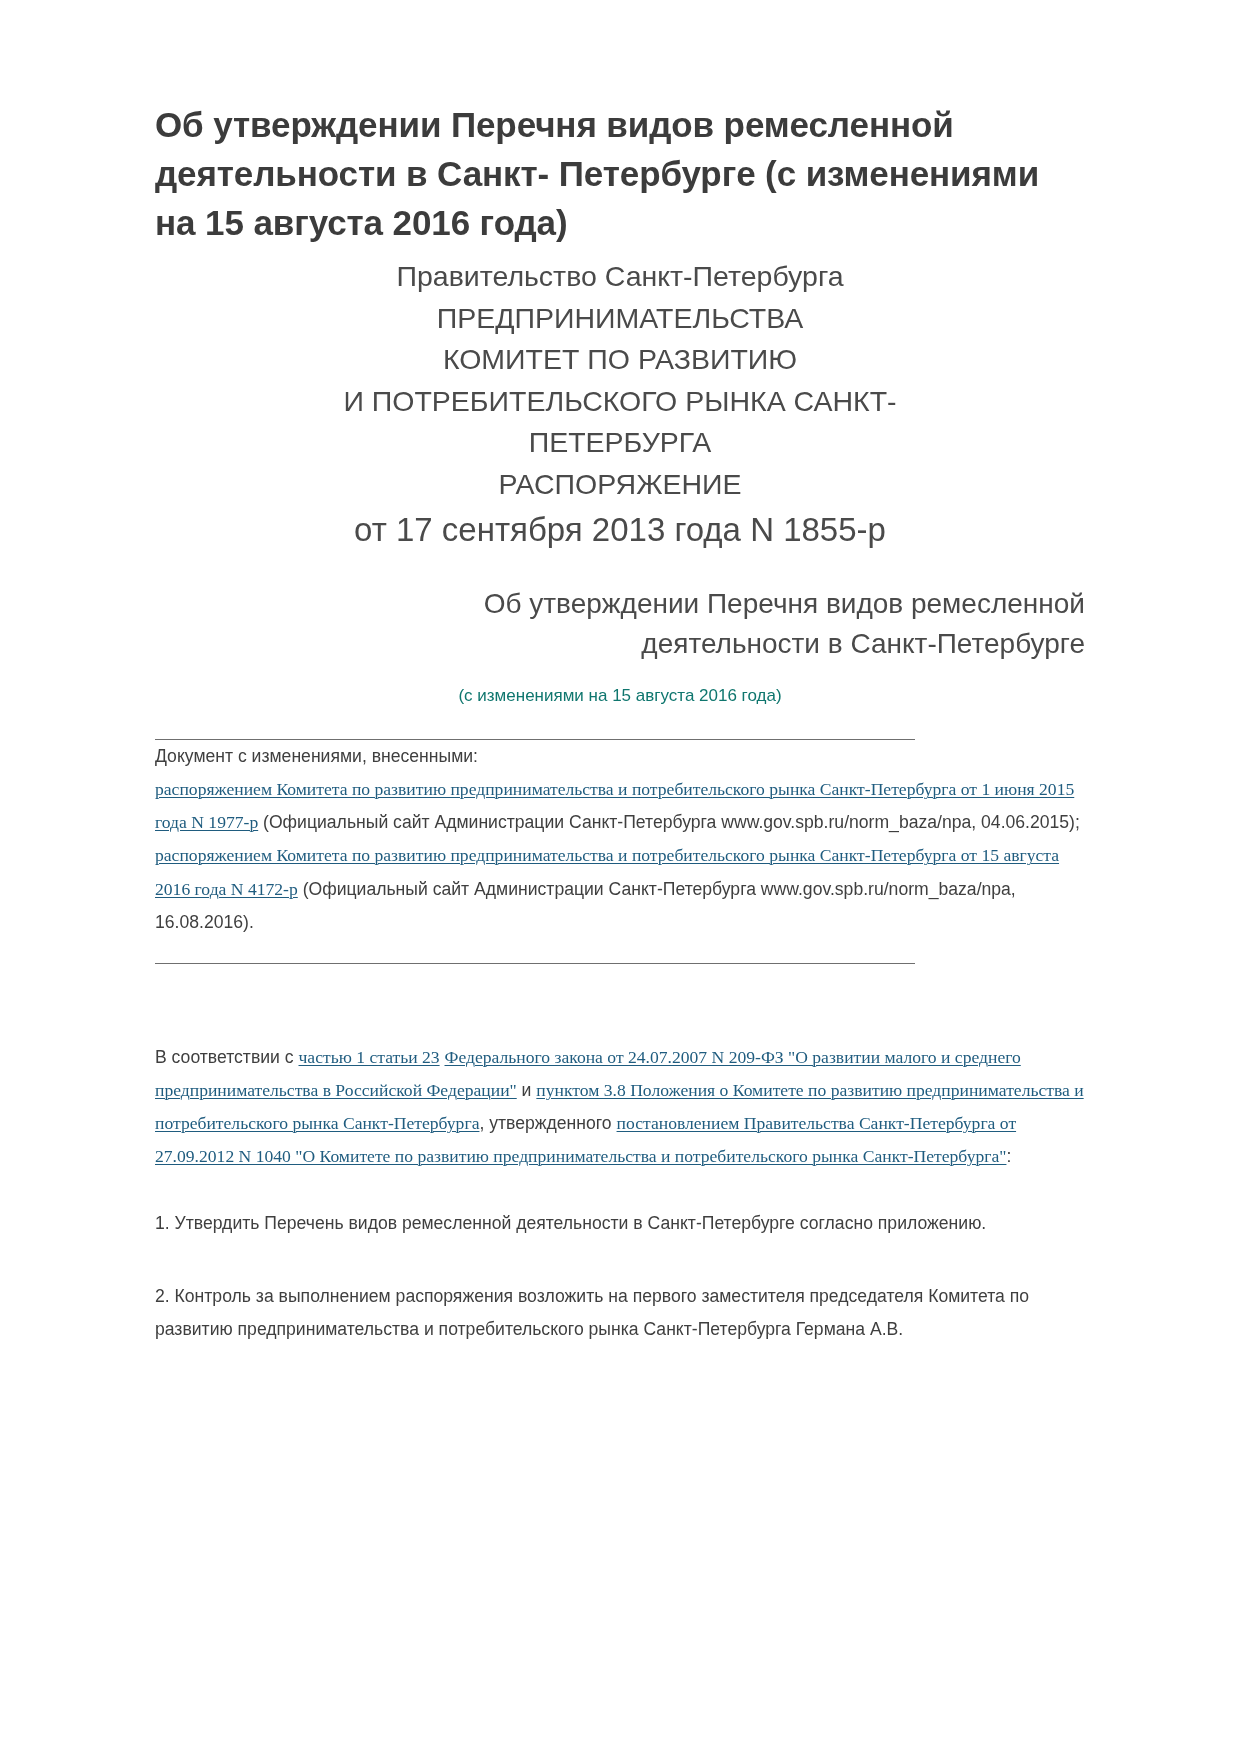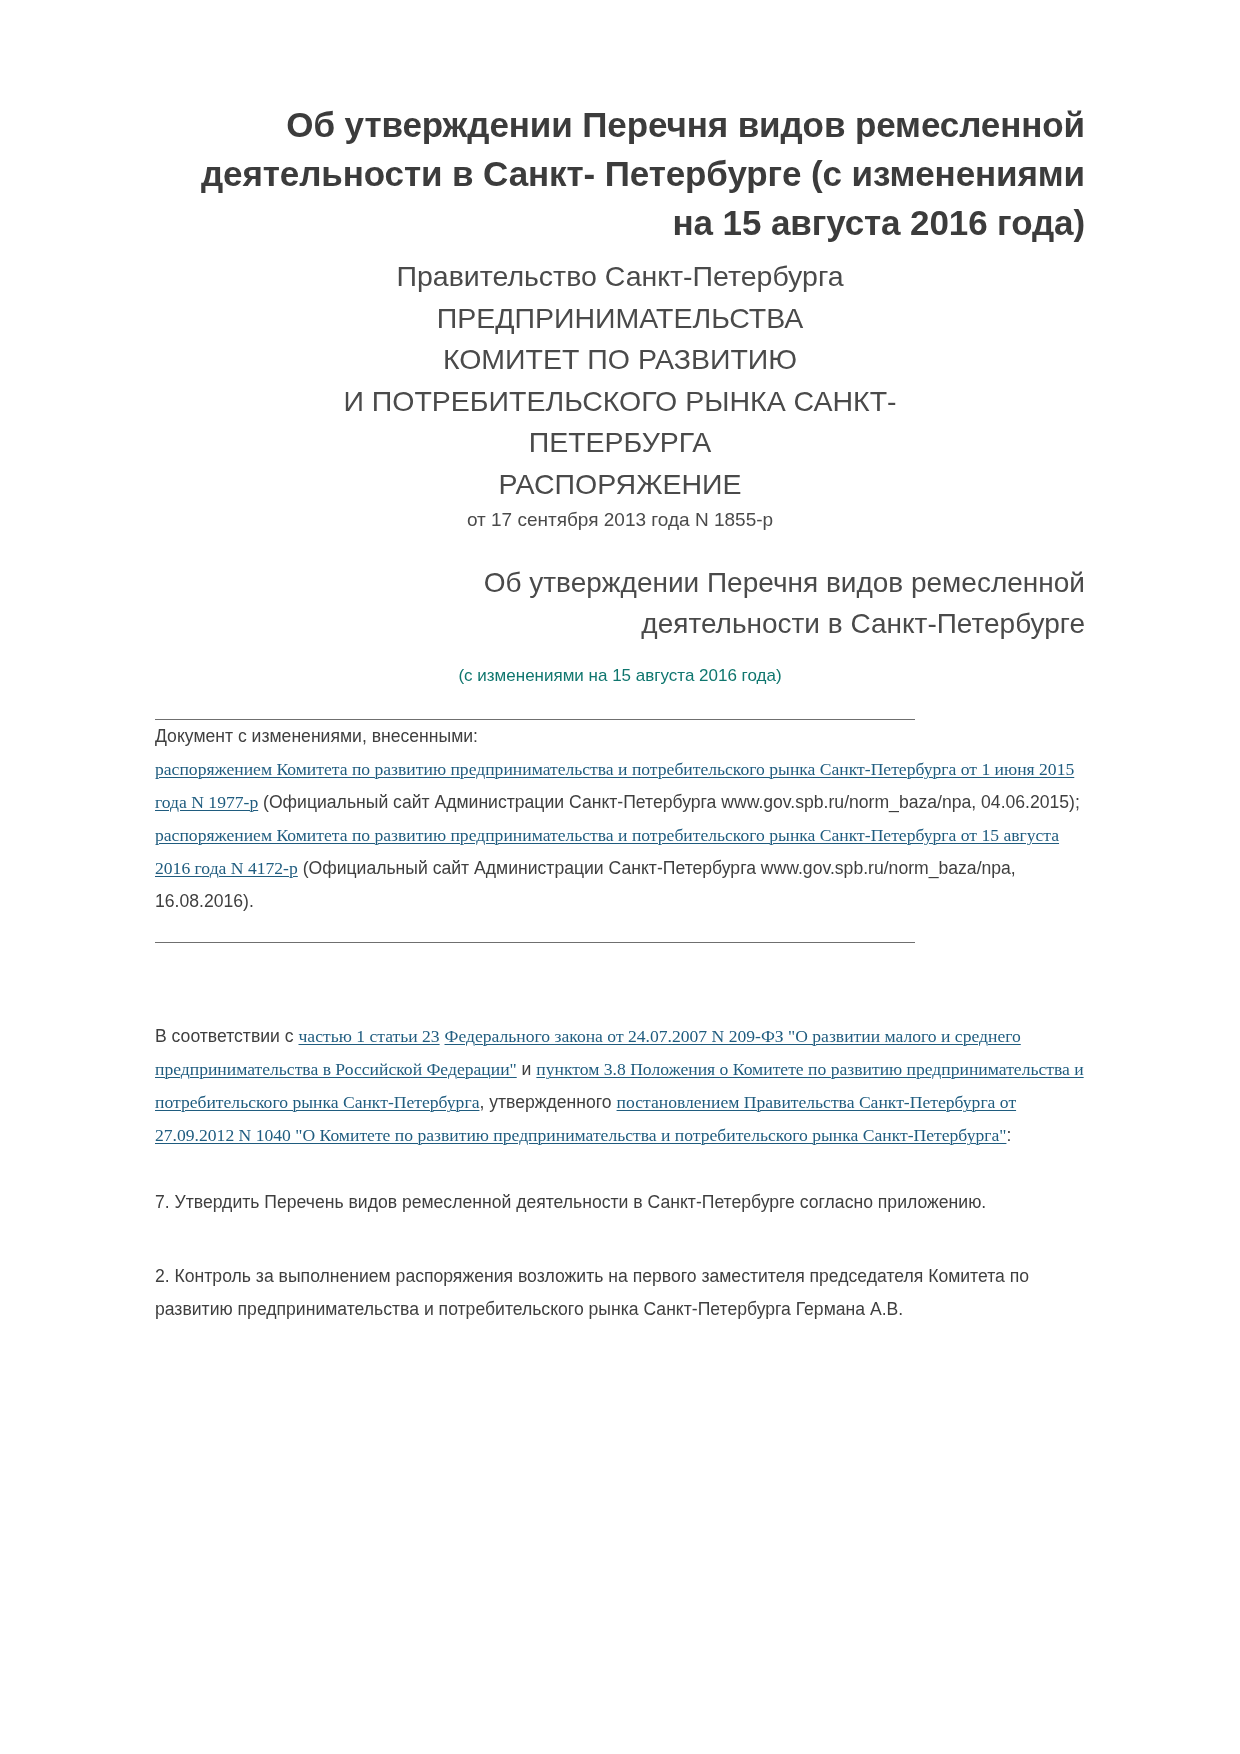--- a/index.html
+++ b/index.html
@@ -29,38 +29,38 @@
     width: 930px;
   }
 
   
   .doc-title {
     margin: 0;
     padding-top: 100px;
     font-size: 35px;
     font-weight: bold;
     line-height: 1.40;
-    text-align: right;
+    text-align: left;
     color: #3c3c3c;
     letter-spacing: -0.1px;
   }
 
   .org-block {
     margin-top: 9px;
     text-align: center;
     font-size: 28.5px;
     line-height: 1.46;
     color: #4a4a4a;
     font-weight: normal;
   }
   .org-block .ln { display: block; }
 
   .decree-date {
     text-align: center;
-    font-size: 19px;
+    font-size: 33px;
     line-height: 1.46;
     color: #4a4a4a;
   }
 
   .sub-title {
     margin-top: 30px;
     text-align: right;
     font-size: 28px;
     line-height: 1.44;
     color: #4a4a4a;
@@ -163,17 +163,17 @@
     <div class="body-block">
       <p>Документ с изменениями, внесенными:</p>
       <p class="para"><span class="lnk">распоряжением Комитета по развитию предпринимательства и потребительского рынка Санкт-Петербурга от 1 июня 2015 года N 1977-р</span><span class="plain"> (Официальный сайт Администрации Санкт-Петербурга www.gov.spb.ru/norm_baza/npa, 04.06.2015);</span></p>
       <p class="para"><span class="lnk">распоряжением Комитета по развитию предпринимательства и потребительского рынка Санкт-Петербурга от 15 августа 2016 года N 4172-р</span><span class="plain"> (Официальный сайт Администрации Санкт-Петербурга www.gov.spb.ru/norm_baza/npa, 16.08.2016).</span></p>
     </div>
 
     <hr class="rule rule-bottom">
 
     <p class="main-para"><span class="plain">В соответствии с </span><span class="lnk">частью 1 статьи 23</span><span class="plain"> </span><span class="lnk">Федерального закона от 24.07.2007 N 209-ФЗ "О развитии малого и среднего предпринимательства в Российской Федерации"</span><span class="plain"> и </span><span class="lnk">пунктом 3.8 Положения о Комитете по развитию предпринимательства и потребительского рынка Санкт-Петербурга</span><span class="plain">, утвержденного </span><span class="lnk">постановлением Правительства Санкт-Петербурга от 27.09.2012 N 1040 "О Комитете по развитию предпринимательства и потребительского рынка Санкт-Петербурга"</span><span class="plain">:</span></p>
 
-    <p class="item-para">7. Утвердить Перечень видов ремесленной деятельности в Санкт-Петербурге согласно приложению.</p>
+    <p class="item-para">1. Утвердить Перечень видов ремесленной деятельности в Санкт-Петербурге согласно приложению.</p>
     <p class="item-para item-para-2">2. Контроль за выполнением распоряжения возложить на первого заместителя председателя Комитета по развитию предпринимательства и потребительского рынка Санкт-Петербурга Германа А.В.</p>
 
   </div>
 </div>
 
 </body></html>

